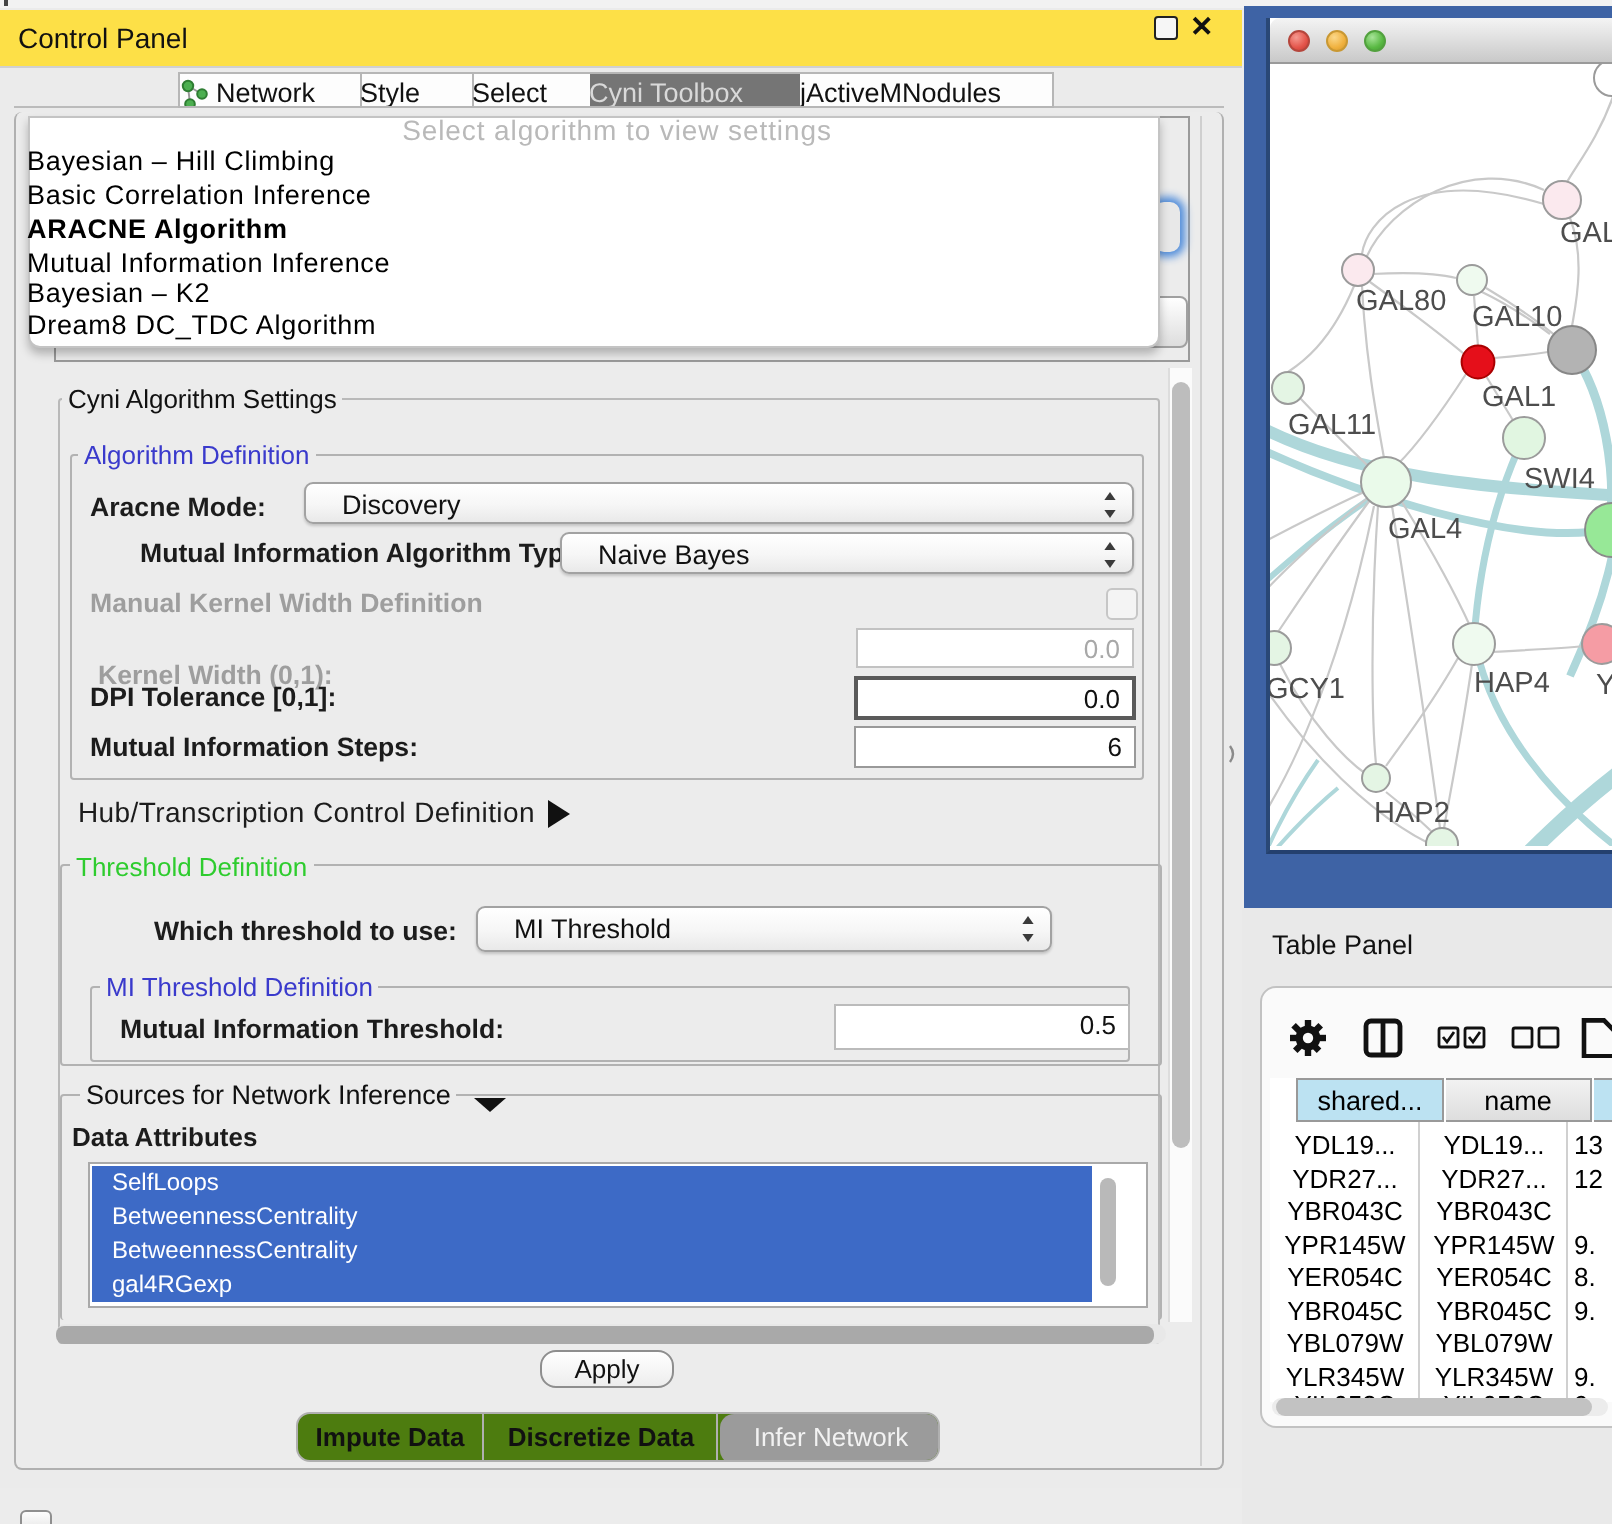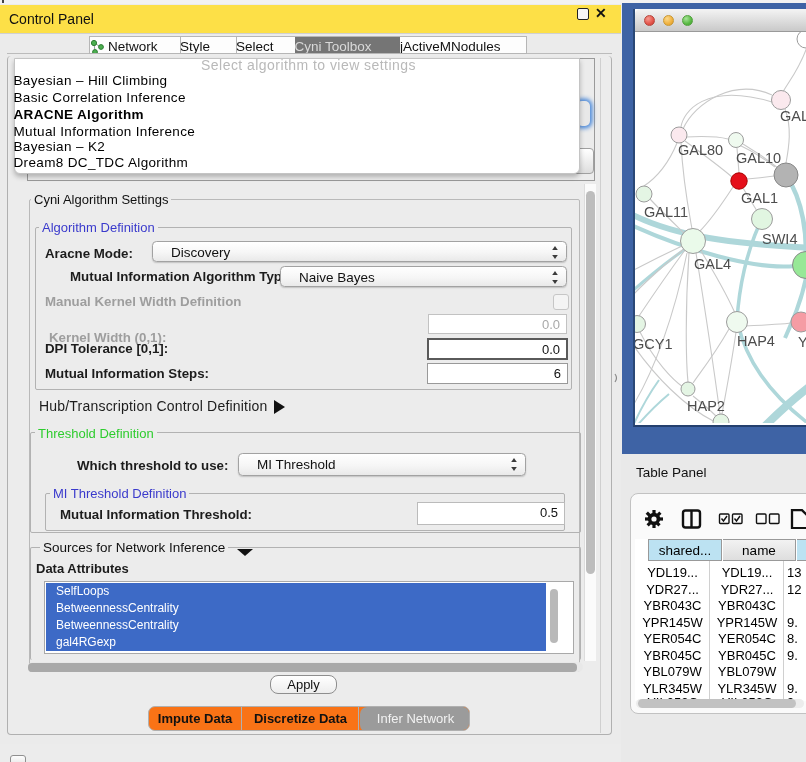--- a/index.html
+++ b/index.html
@@ -48,21 +48,21 @@
 
 
 #datalist { left:44px; top:581px; width:530px; height:73px; border:1px solid #a9a9a9; background:#fff; overflow:hidden; }
 .li { position:absolute; left:1px; width:500px; height:17px; background:#3d6ac6; color:#fff; font-size:12px; padding-left:10px; line-height:16px; }
 #listscroll { left:550px; top:589px; width:8px; height:54px; background:#b9b9b9; border-radius:4px; }
 
 
 #applybtn { left:270px; top:675px; width:67px; height:19px; border:1px solid #8e8e8e; border-radius:8px; background:linear-gradient(#ffffff,#ededed); font-size:13px; color:#111; text-align:center; line-height:18px; }
 
 
-#segctl { left:148px; top:706px; width:322px; height:25px; border:1px solid #b0b0b0; border-radius:7px; background:#f97316; overflow:hidden; font-size:13px; font-weight:bold; }
+#segctl { left:148px; top:706px; width:322px; height:25px; border:1px solid #b0b0b0; border-radius:7px; background:#4d7c0f; overflow:hidden; font-size:13px; font-weight:bold; }
 .seg { position:absolute; top:0; height:25px; line-height:24px; text-align:center; color:#111; }
 #seg1 { left:0; width:93px; border-right:1px solid #b0b0b0; }
 #seg2 { left:94px; width:116px; border-right:1px solid #b0b0b0; }
 #seg3 { left:211px; width:111px; background:#9b9b9b; color:#f2f2f2; font-weight:normal; border-radius:7px; }
 
 
 #popup { left:14px; top:58px; width:566px; height:116px; background:#fff; border:1px solid #c4c4c4; border-radius:0 0 6px 6px; box-shadow:0 3px 5px rgba(0,0,0,0.25); }
 #popup .ph { position:absolute; left:11.5px; width:100%; text-align:center; top:-2px; font-size:14px; letter-spacing:0.45px; color:#b9b9b9; }
 .pi { position:absolute; left:-1.5px; font-size:13.5px; letter-spacing:0.35px; color:#000; }
 

